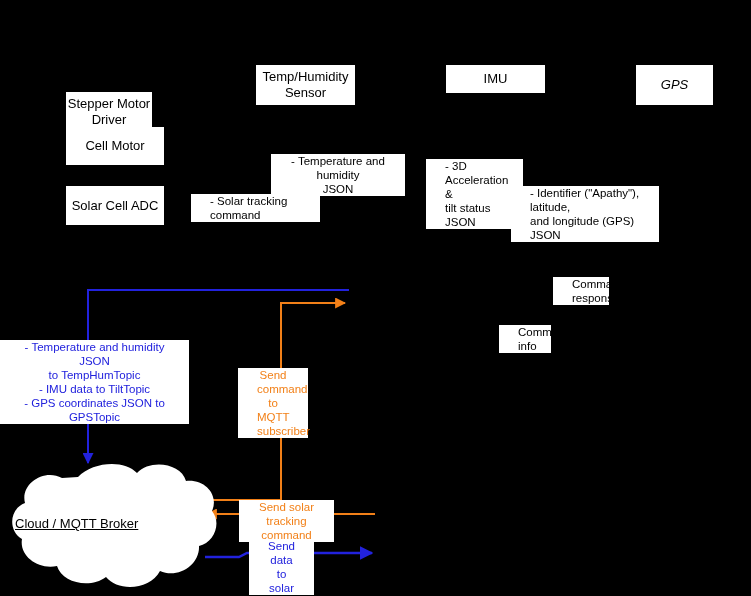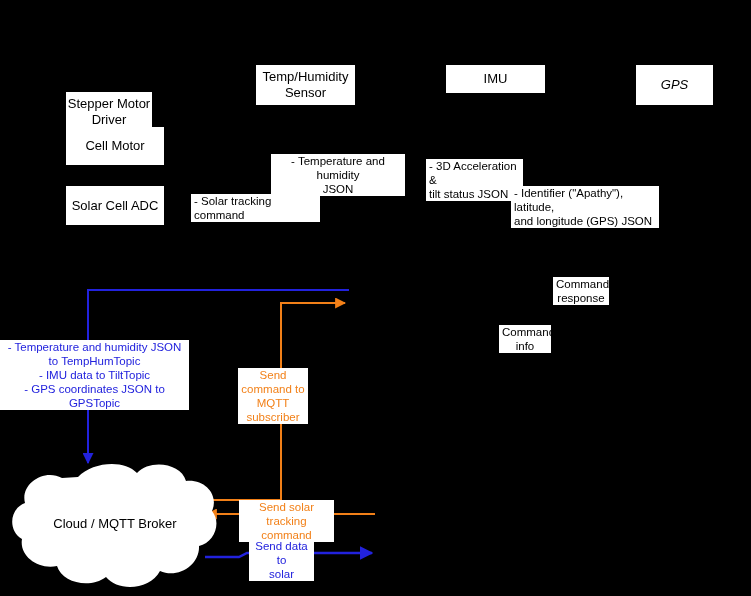--- a/index.html
+++ b/index.html
@@ -27,33 +27,34 @@
     text-align: center;
     box-sizing: border-box;
   }
   .label-box {
     position: absolute;
     background: #ffffff;
     font-size: 11.5px;
     line-height: 14px;
     text-align: center;
     box-sizing: border-box;
-    padding: 0 3px;
+    padding: 0 19px;
     white-space: pre-line;
   }
   .label-black { color: #000000; }
   .label-blue  { color: #2222dd; }
   .label-orange{ color: #f28018; }
 
   .cloud-text {
     position: absolute;
     color: #000000;
     font-size: 13px;
-    text-align: center;
+    text-align: left;
     white-space: nowrap;
+    text-decoration: underline;
   }
   svg.edges {
     position: absolute;
     left: 0;
     top: 0;
     width: 751px;
     height: 596px;
   }
 </style>
 </head>

